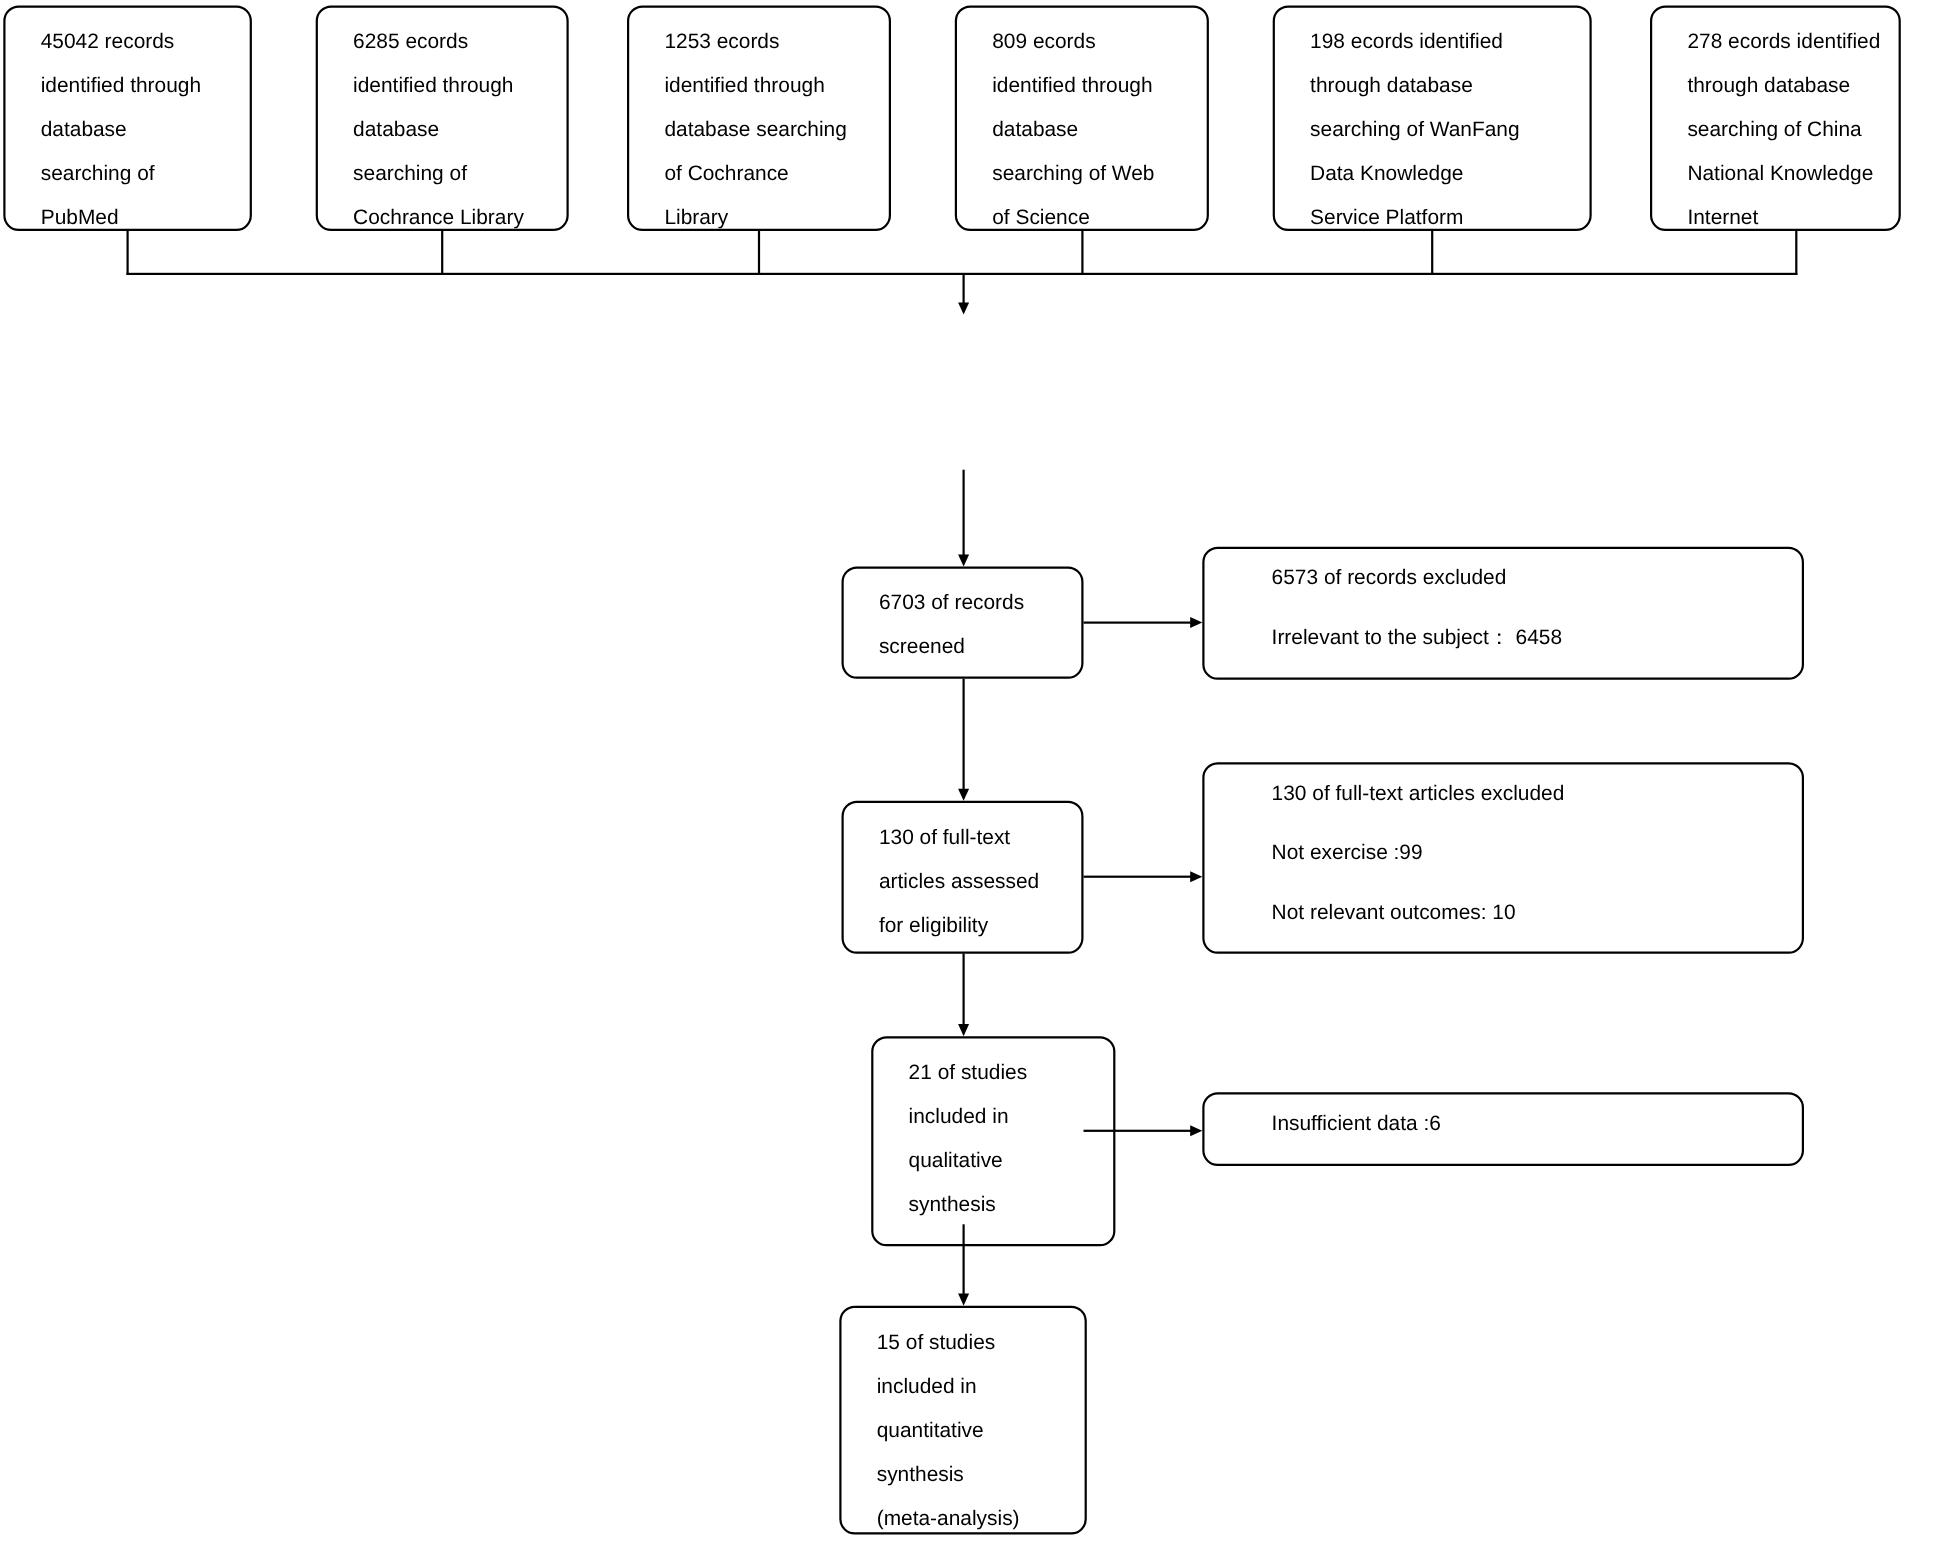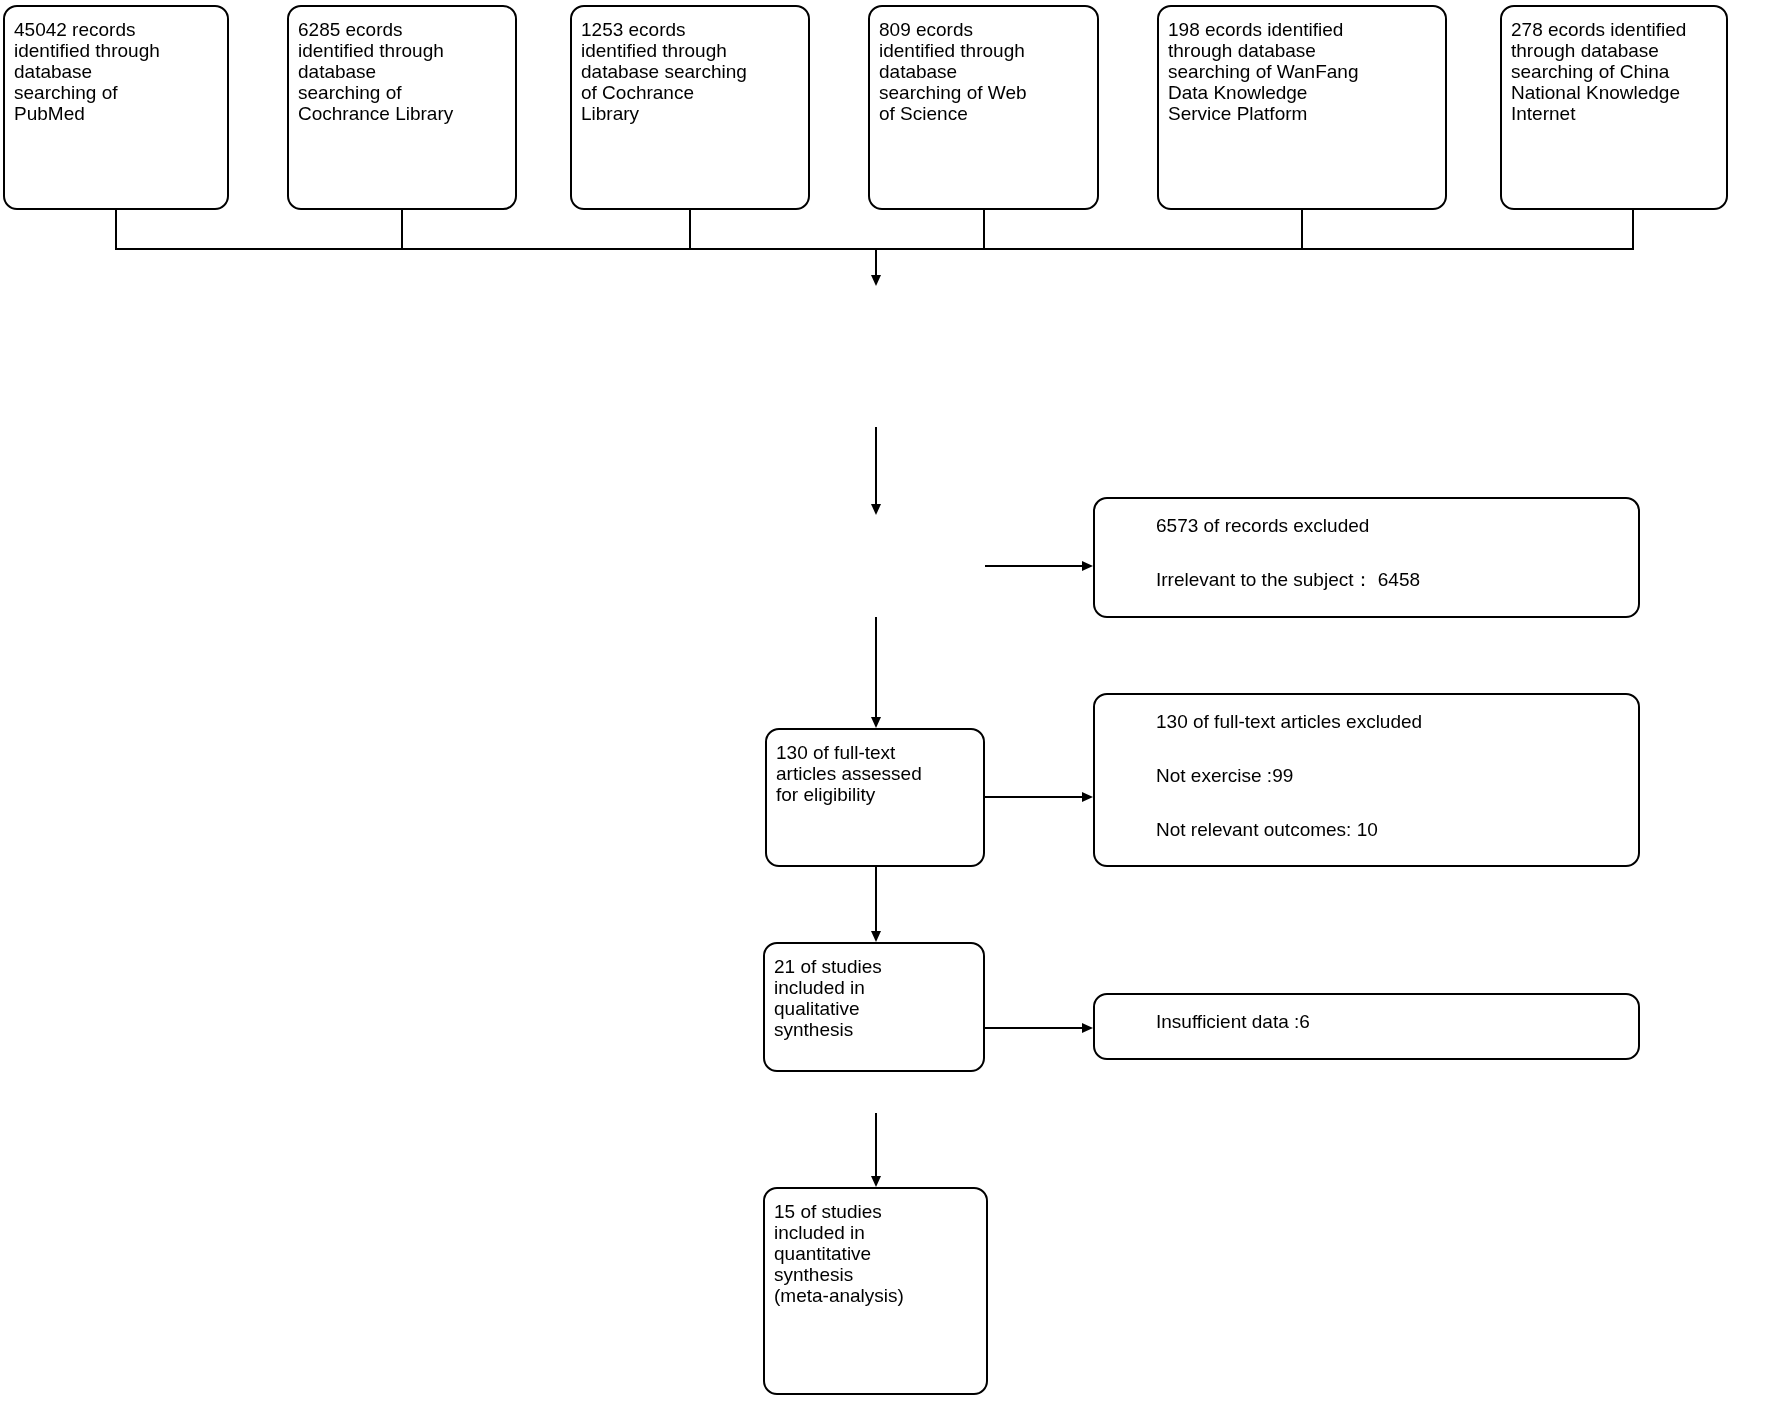--- a/index.html
+++ b/index.html
@@ -13,22 +13,22 @@
   .box{
     position:absolute;
     background:#ffffff;
     border:2px solid #000000;
     border-radius:14px;
     box-sizing:border-box;
   }
   .txt{
     white-space:pre-line;
     font-size:19px;
-    line-height:21px;
-    padding:12px 14px 10px 9px;
+    line-height:40px;
+    padding:12px 14px 10px 32px;
   }
   .excl .txt{
     line-height:27px;
     padding:13px 14px 10px 20px;
     margin-left:41px;
   }
   .line{position:absolute;background:#000000;}
   .ah-d{
     position:absolute;width:0;height:0;
     border-left:5px solid transparent;
@@ -99,20 +99,24 @@
 
   <div class="line" style="left:115px;top:248px;width:1519px;height:2px"></div>
 
   <div class="line" style="left:875px;top:250px;width:2px;height:26px"></div>
   <div class="ah-d" style="left:871px;top:275px"></div>
 
 
   <div class="line" style="left:875px;top:427px;width:2px;height:78px"></div>
   <div class="ah-d" style="left:871px;top:504px"></div>
 
+  <div class="box" style="left:765px;top:515px;width:220px;height:102px">
+    <div class="txt">6703 of records
+screened</div>
+  </div>
 
   <div class="line" style="left:985px;top:565px;width:98px;height:2px"></div>
   <div class="ah-r" style="left:1082px;top:561px"></div>
 
   <div class="box excl" style="left:1093px;top:497px;width:547px;height:121px">
     <div class="txt">6573 of records excluded
 
 Irrelevant to the subject： 6458</div>
   </div>
 
@@ -132,21 +136,21 @@
     <div class="txt">130 of full-text articles excluded
 
 Not exercise :99
 
 Not relevant outcomes: 10</div>
   </div>
 
   <div class="line" style="left:875px;top:867px;width:2px;height:65px"></div>
   <div class="ah-d" style="left:871px;top:931px"></div>
 
-  <div class="box" style="left:763px;top:942px;width:222px;height:130px">
+  <div class="box" style="left:792px;top:942px;width:222px;height:191px">
     <div class="txt">21 of studies
 included in
 qualitative
 synthesis</div>
   </div>
 
   <div class="line" style="left:985px;top:1027px;width:98px;height:2px"></div>
   <div class="ah-r" style="left:1082px;top:1023px"></div>
 
   <div class="box excl" style="left:1093px;top:993px;width:547px;height:67px">

